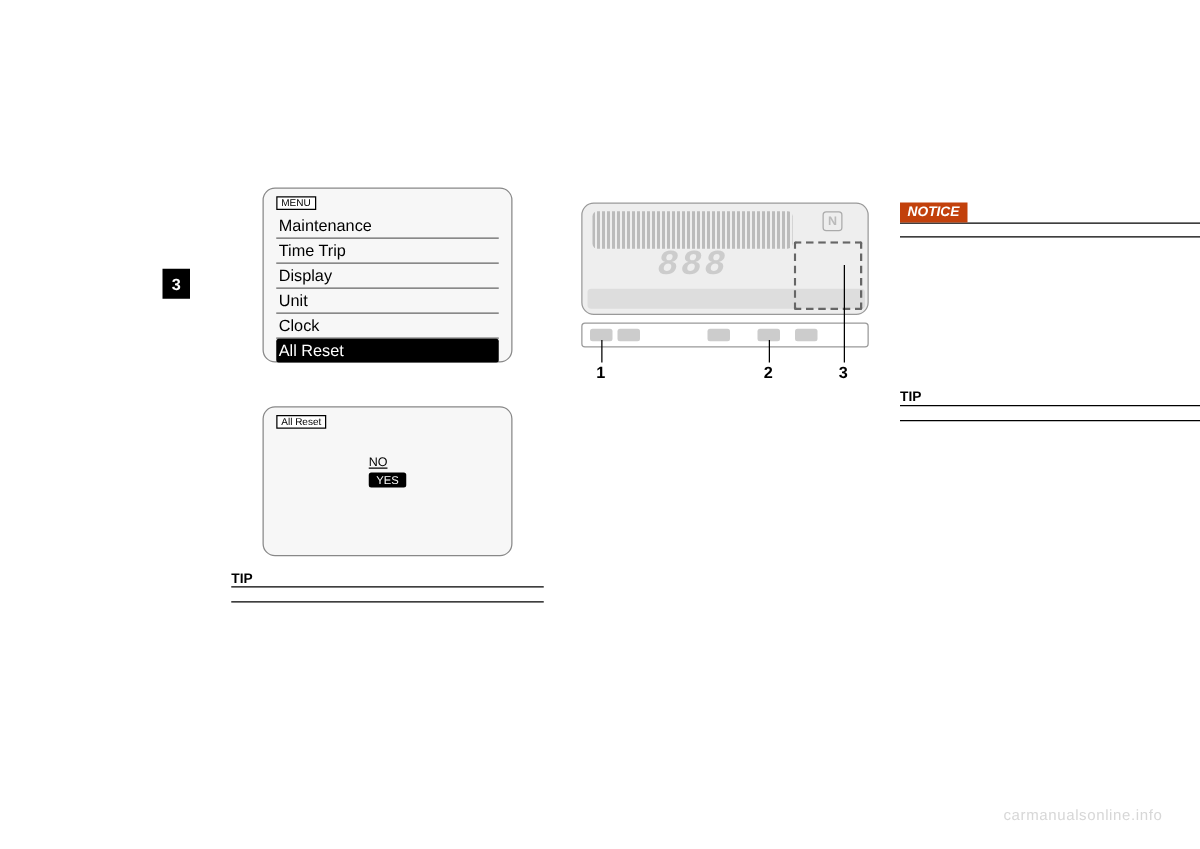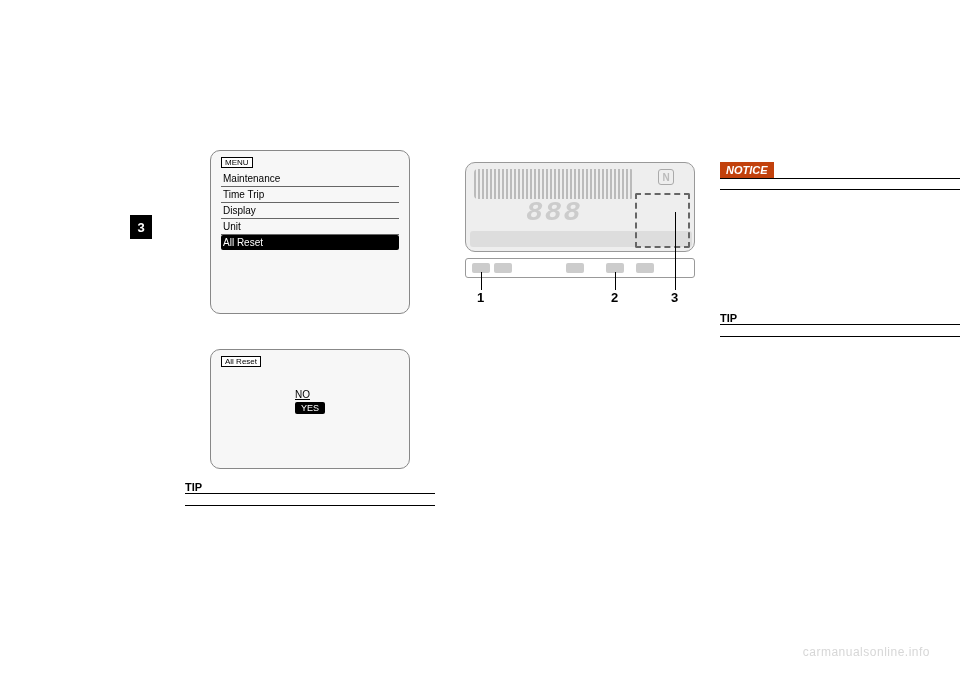--- a/index.html
+++ b/index.html
@@ -20,40 +20,40 @@
 
   
   .col { position: absolute; top: 150px; width: 250px; }
   .col1 { left: 185px; }
   .col2 { left: 460px; }
   .col3 { left: 720px; }
 
   
   .menu-screen {
     position: relative;
-    width: 200px; height: 164px;
+    width: 200px; height: 140px;
     margin: 0 auto;
     background: #f7f7f7;
     border: 1px solid #888;
     border-radius: 10px;
     padding: 6px 10px;
     font-size: 9px;
   }
   .menu-screen .mhead {
     display: inline-block;
     border: 1px solid #000;
     padding: 0 3px;
     font-size: 8px;
     margin-bottom: 3px;
     background: #fff;
   }
   .menu-item {
     border-bottom: 1px solid #666;
     padding: 2px 2px;
-    font-size: 10px;
+    font-size: 13px;
   }
   .menu-item.selected {
     background: #000;
     color: #fff;
     border-bottom: none;
     border-radius: 2px;
   }
 
   
   .confirm-screen {
@@ -200,20 +200,21 @@
   </div>
 
   <div class="col col1">
 
     <div class="menu-screen">
       <span class="mhead">MENU</span>
       <div class="menu-item">Maintenance</div>
       <div class="menu-item">Time Trip</div>
       <div class="menu-item">Display</div>
       <div class="menu-item">Unit</div>
+      <div class="menu-item">Clock</div>
       <div class="menu-item selected">All Reset</div>
     </div>
 
     <div class="confirm-screen">
       <span class="chead">All Reset</span>
       <div class="confirm-opts">
         <div class="no">NO</div>
         <div class="yes">YES</div>
       </div>
     </div>

